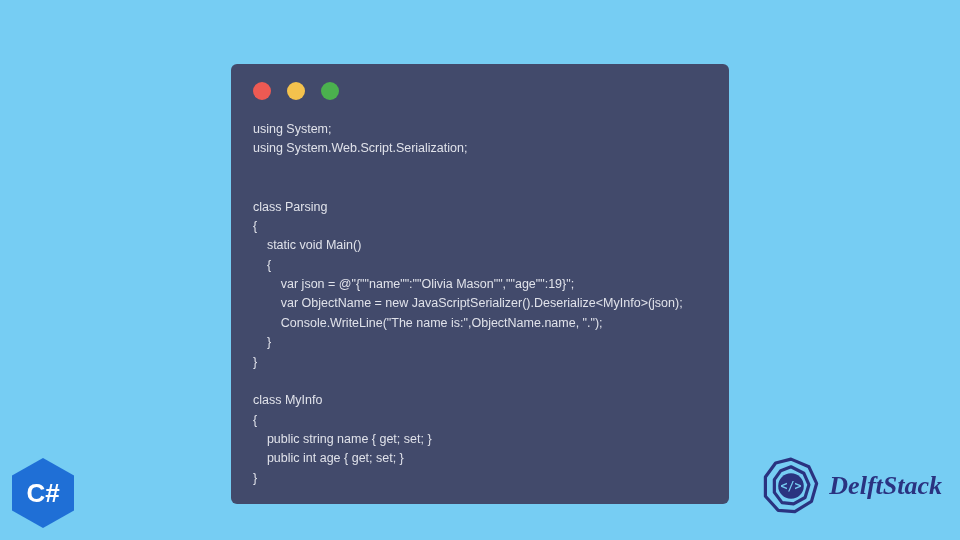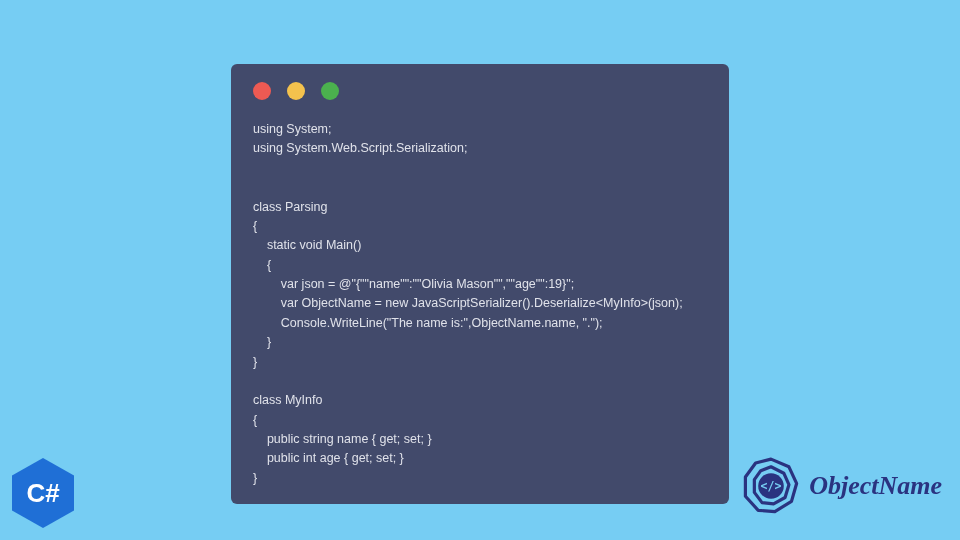--- a/index.html
+++ b/index.html
@@ -133,14 +133,14 @@
   <div class="ds-emblem">
     <svg viewBox="0 0 100 100">
       <g fill="none" stroke="#2a3380" stroke-width="5">
         <polygon points="50,8 78,20 90,46 82,74 56,90 30,88 10,66 10,36 26,14" stroke-linejoin="round"></polygon>
         <polygon points="50,20 70,30 78,48 72,68 54,78 36,76 24,60 24,40 34,26" stroke-linejoin="round"></polygon>
       </g>
       <circle cx="50" cy="50" r="20" fill="#2a3380"></circle>
       <text x="50" y="57" text-anchor="middle" fill="#76cdf3" font-size="18" font-family="monospace" font-weight="bold">&lt;/&gt;</text>
     </svg>
   </div>
-  <span class="ds-text">ObjectName</span>
+  <span class="ds-text">DelftStack</span>
 </div>
 
 </body></html>

